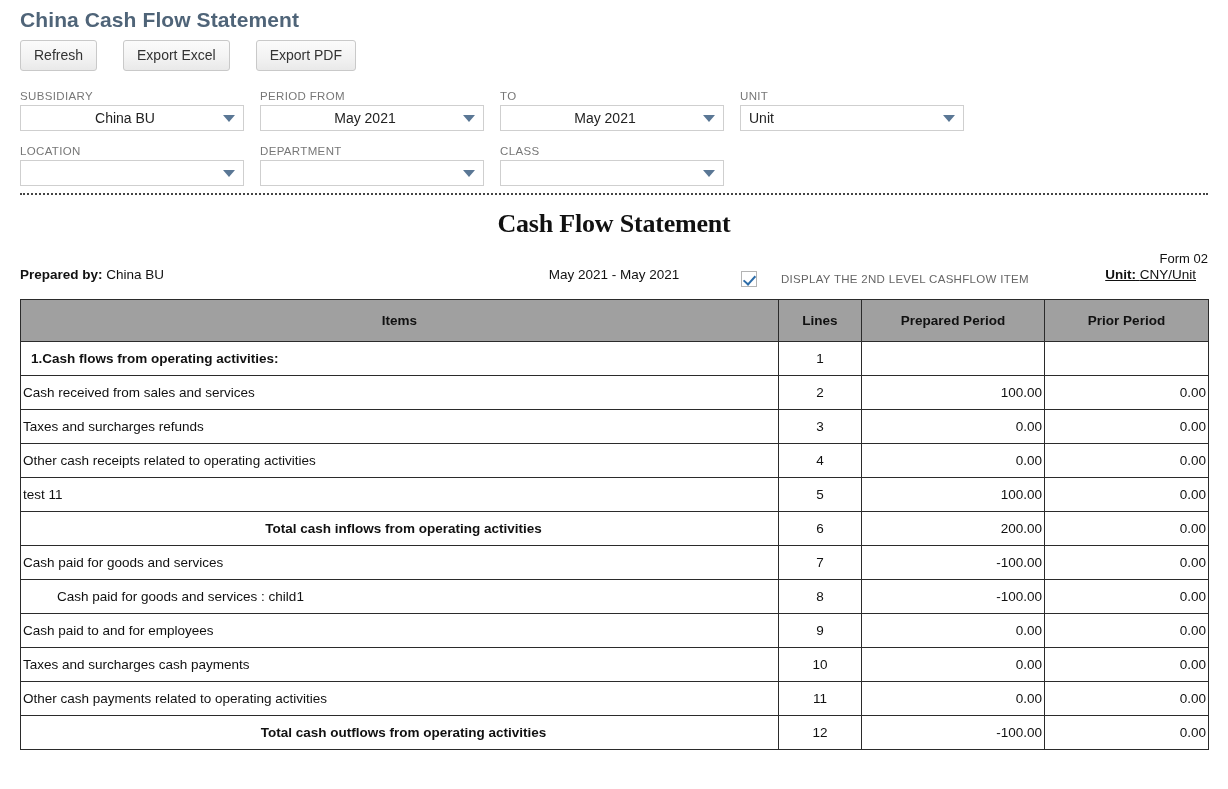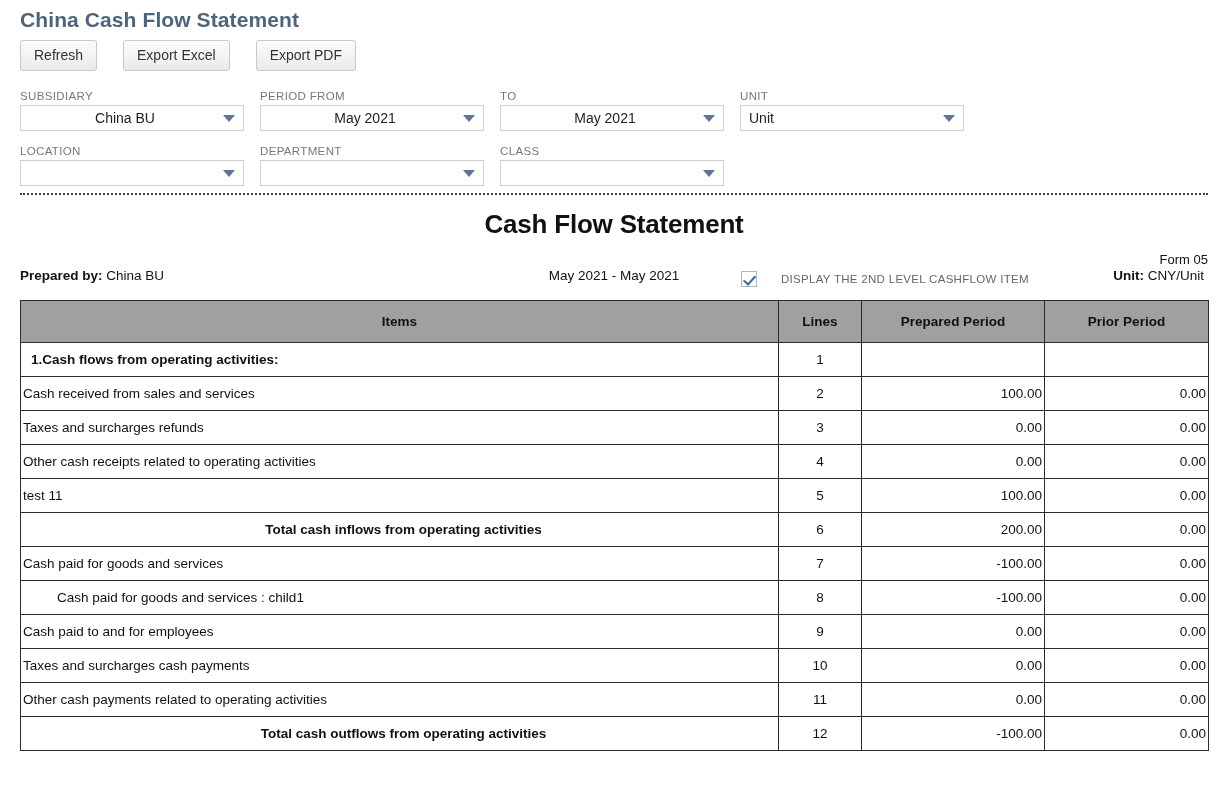--- a/index.html
+++ b/index.html
@@ -124,38 +124,39 @@
 
   
   .report { padding: 0 20px; }
   .report-title {
     text-align: center;
     font-size: 26px;
     font-weight: bold;
     color: #111111;
     margin: 14px 0 0 0;
     letter-spacing: -0.2px;
+    font-family: Liberation Serif, serif;
   }
   .form-no {
     text-align: right;
     font-size: 13px;
     color: #111111;
     margin-top: 12px;
     line-height: 16px;
   }
   .meta-row {
     position: relative;
     height: 22px;
     font-size: 13.5px;
     color: #111111;
     margin-top: 0px;
   }
   .meta-left { position: absolute; left: 0; top: 0; }
   .meta-center { position: absolute; left: 0; right: 0; text-align: center; top: 0; }
-  .meta-right { position: absolute; right: 4px; top: 0; }
+  .meta-right { position: absolute; right: 12px; top: 0; text-decoration: underline; }
   .meta-row b { font-weight: bold; margin-top: 24px; }
 
   
   table.cf {
     width: 100%;
     border-collapse: collapse;
     margin-top: 10px;
     table-layout: fixed;
   }
   table.cf th, table.cf td {
@@ -256,21 +257,21 @@
     <span class="checkbox"></span>
     <span class="cb-label">DISPLAY THE 2ND LEVEL CASHFLOW ITEM</span>
   </div>
 </div>
 
 <div class="divider"></div>
 
 <div class="report">
   <div class="report-title">Cash Flow Statement</div>
 
-  <div class="form-no">Form 05</div>
+  <div class="form-no">Form 02</div>
 
   <div class="meta-row">
     <div class="meta-left">
       <b>Prepared by:</b>
       <span>China BU</span>
     </div>
     <div class="meta-center">May 2021 - May 2021</div>
     <div class="meta-right">
       <b>Unit:</b>
       <span>CNY/Unit</span>

